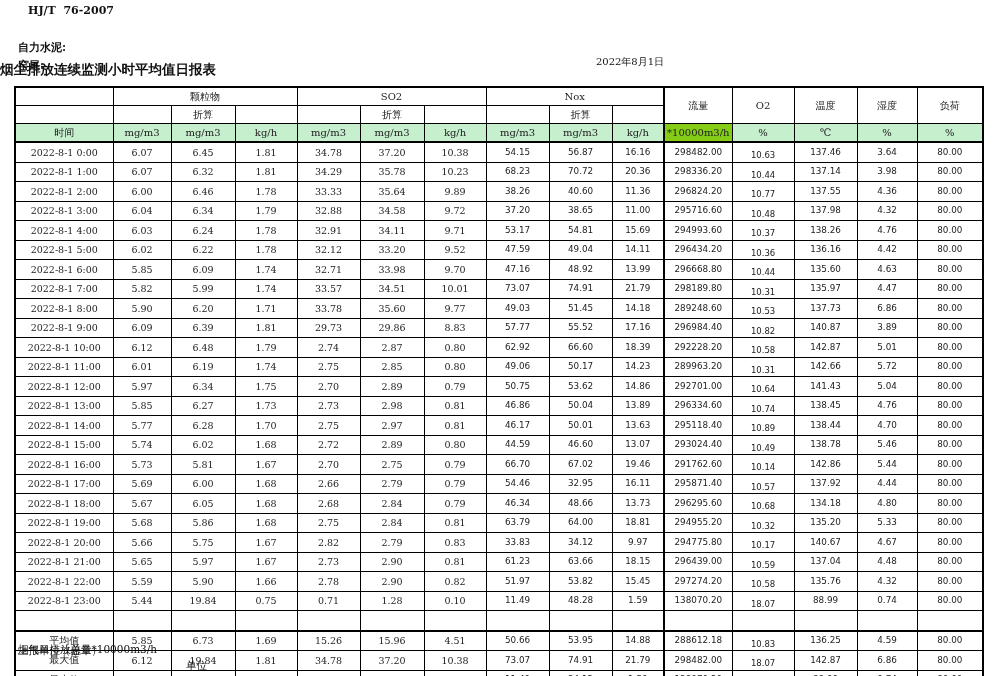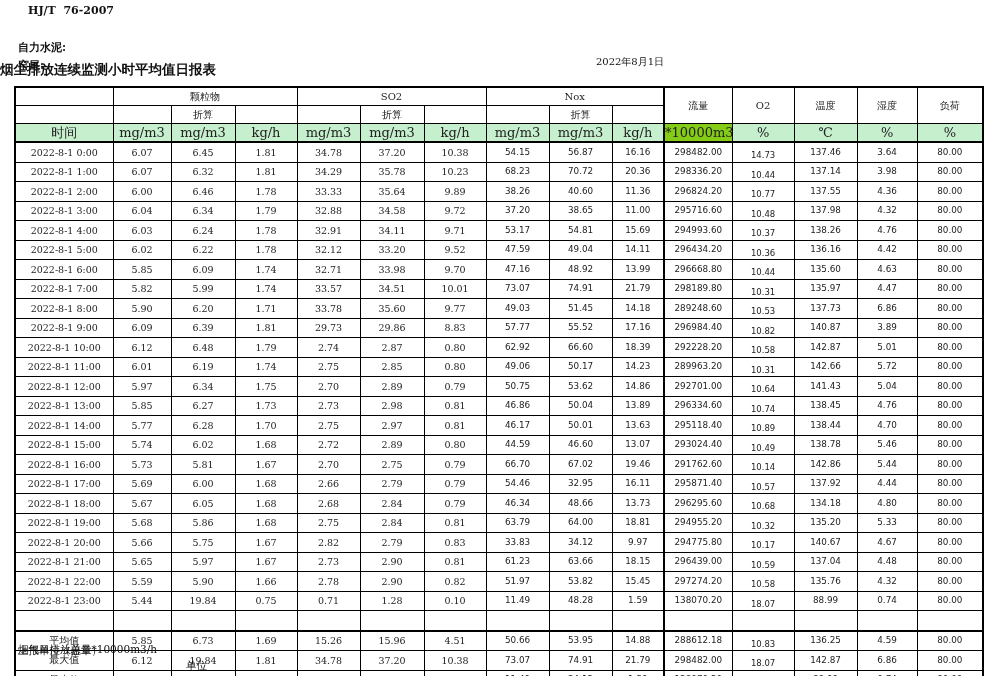--- a/index.html
+++ b/index.html
@@ -9,21 +9,21 @@
   .title{position:absolute;left:0;top:24px;width:970px;text-align:left;
          font-family:"DejaVu Sans","Liberation Sans",sans-serif;font-size:13.5px;font-weight:bold;margin-top:37px;}
   .org1{position:absolute;left:18px;top:40px;font-size:11px;font-weight:bold;}
   .org2{position:absolute;left:18px;top:58px;font-size:11px;font-weight:bold;}
   .date{position:absolute;left:560px;top:55px;width:140px;text-align:center;font-size:10px;}
   #tblwrap{position:absolute;left:14px;top:86px;}
   table{border-collapse:collapse;table-layout:fixed;width:968px;border:2px solid #000;}
   td{border:1px solid #000;height:16.5px;padding:0;text-align:center;overflow:hidden;
      white-space:nowrap;font-size:9.5px;line-height:1;color:#222;}
   tr.hr td{height:17px;font-size:10px;}
-  tr.unit td{background:#C6EFCE;border-bottom:2px solid #000;font-size:13px;}
+  tr.unit td{background:#C6EFCE;border-bottom:2px solid #000;font-size:10px;}
   td.sans{font-family:"DejaVu Sans","Liberation Sans",sans-serif;font-size:8.8px;}
   td.o2{vertical-align:bottom;padding-bottom:2px;font-size:8.5px;
         font-family:"DejaVu Sans","Liberation Sans",sans-serif;}
   td.tl{border-left:2px solid #000;}
   tr.first-summary td{border-top:2px solid #000;}
   td.slabel{font-size:10px;}
   .f1{position:absolute;left:18px;top:643px;font-size:10.5px;}
   .f2{position:absolute;left:18px;top:644px;font-size:10.5px;}
   .f3{position:absolute;left:186px;top:659px;font-size:10.5px;}
 </style>
@@ -105,21 +105,21 @@
             <td>6.07</td>
             <td>6.45</td>
             <td>1.81</td>
             <td>34.78</td>
             <td>37.20</td>
             <td>10.38</td>
             <td class="sans">54.15</td>
             <td class="sans">56.87</td>
             <td class="sans">16.16</td>
             <td class="sans tl">298482.00</td>
-            <td class="sans o2">14.73</td>
+            <td class="sans o2">10.63</td>
             <td class="sans">137.46</td>
             <td class="sans">3.64</td>
             <td class="sans">80.00</td>
           </tr>
           <tr>
             <td>2022-8-1 1:00</td>
             <td>6.07</td>
             <td>6.32</td>
             <td>1.81</td>
             <td>34.29</td>

